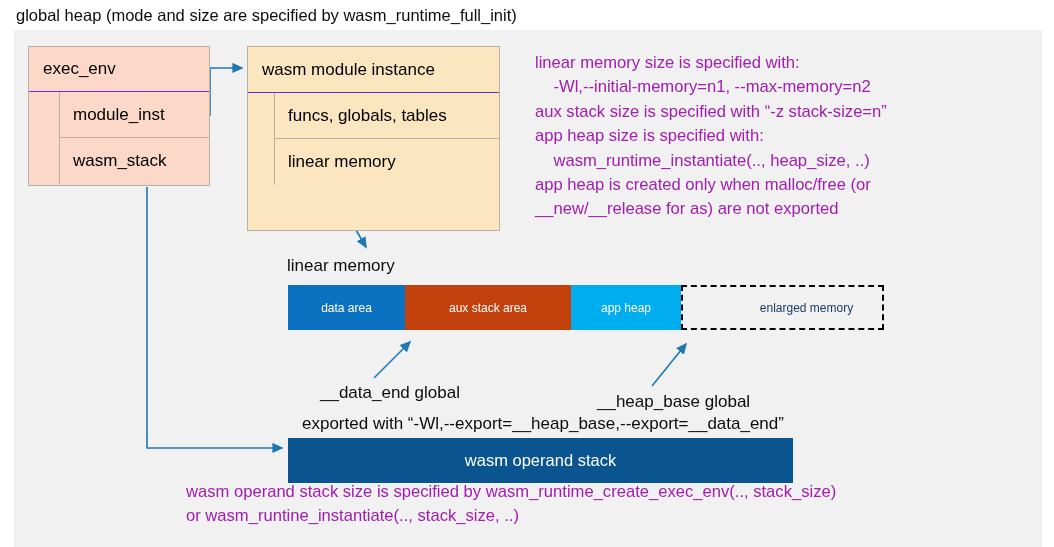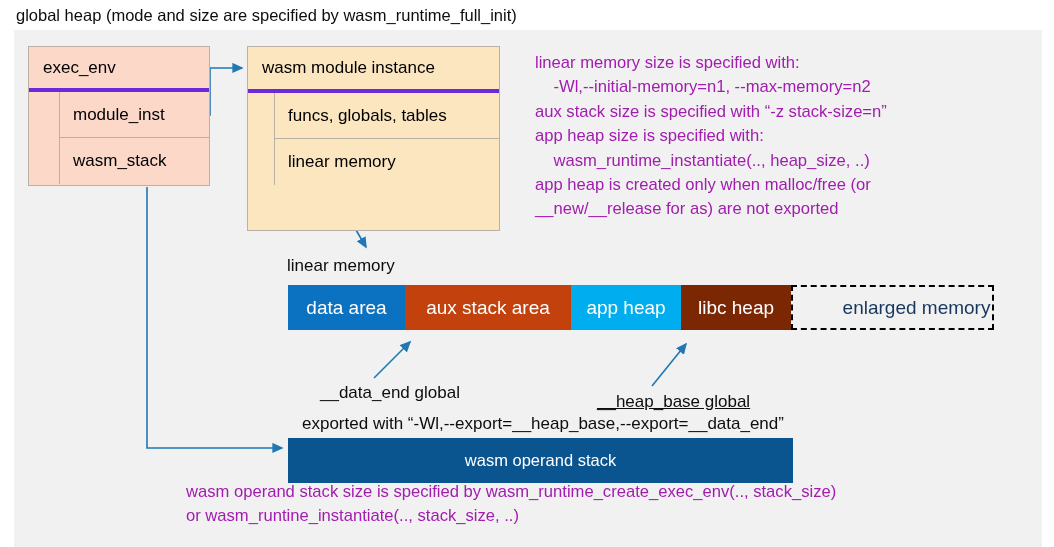--- a/index.html
+++ b/index.html
@@ -25,21 +25,21 @@
     background:#f1f1f1;
   }
 
   
   .struct{position:absolute;border:1px solid #b9b0a6;box-sizing:border-box;}
   .struct .hdr{
     box-sizing:border-box;width:100%;
     display:flex;align-items:center;
     padding-left:14px;
     font-size:17px;color:#000;
-    border-bottom:4px solid #6d28d9;
+    border-bottom:1px solid #6d28d9;
   }
   .struct .body{display:flex;width:100%;box-sizing:border-box;}
   .struct .gutter{box-sizing:border-box;border-right:1px solid #b9b0a6;}
   .struct .rows{flex:1;box-sizing:border-box;}
   .struct .row{
     box-sizing:border-box;
     display:flex;align-items:center;
     padding-left:13px;
     font-size:17px;color:#000;
     border-bottom:1px solid #b9b0a6;
@@ -68,38 +68,38 @@
   #lm-label{
     position:absolute;left:273px;top:226px;
     font-size:17px;color:#0d0d0d;white-space:nowrap;
   }
   #membar{
     position:absolute;left:274px;top:255px;
     height:45px;display:flex;align-items:stretch;
   }
   .seg{
     display:flex;align-items:center;justify-content:center;
-    color:#ffffff;font-size:19px;
+    color:#ffffff;font-size:12px;
     box-sizing:border-box;
     white-space:nowrap;
   }
   .seg.dashed{
     border:2px dashed #000000;
     background:#f1f1f1;
     color:#17375e;
   }
 
   
   #cal-data-end{
     position:absolute;left:306px;top:353px;
     font-size:17px;color:#0d0d0d;white-space:nowrap;
   }
   #cal-heap-base{
     position:absolute;left:583px;top:362px;
-    font-size:17px;color:#0d0d0d;white-space:nowrap;text-decoration:underline;
+    font-size:17px;color:#0d0d0d;white-space:nowrap;
   }
   #cal-exported{
     position:absolute;left:288px;top:384px;
     font-size:17px;color:#0d0d0d;white-space:nowrap;
   }
 
   
   #opstack{
     position:absolute;left:274px;top:396px;
     width:505px;height:45px;
@@ -166,21 +166,20 @@
 app heap size is specified with:
     wasm_runtime_instantiate(.., heap_size, ..)
 app heap is created only when malloc/free (or
 __new/__release for as) are not exported</div>
 
     <div id="lm-label">linear memory</div>
     <div id="membar">
         <div class="seg" style="width: 117px; background: rgb(10, 114, 192);">data area</div>
         <div class="seg" style="width: 166px; background: #c2410c;">aux stack area</div>
         <div class="seg" style="width: 110px; background: rgb(0, 174, 239);">app heap</div>
-        <div class="seg" style="width: 110px; background: rgb(124, 39, 4);">libc heap</div>
         <div class="seg dashed" style="width: 203px; padding-left: 48px;">enlarged memory</div>
       </div>
 
     <div id="cal-data-end">__data_end global</div>
     <div id="cal-heap-base">__heap_base global</div>
     <div id="cal-exported">exported with “-Wl,--export=__heap_base,--export=__data_end”</div>
 
     <div id="opstack">wasm operand stack</div>
     <div class="note" id="note-bottom">wasm operand stack size is specified by wasm_runtime_create_exec_env(.., stack_size)
 or wasm_runtine_instantiate(.., stack_size, ..)</div>

